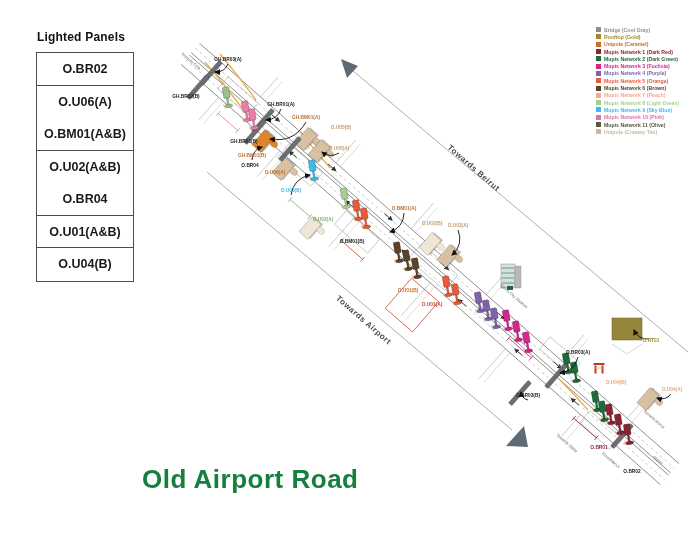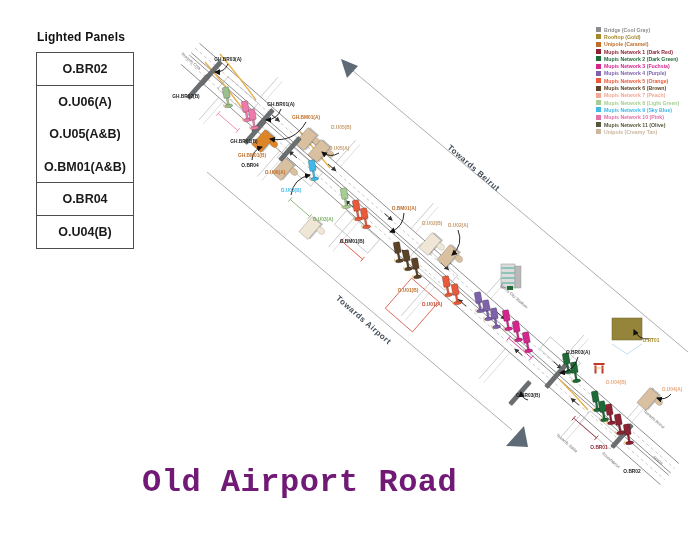--- a/index.html
+++ b/index.html
@@ -9,21 +9,21 @@
   .panel-table{position:absolute;left:22px;top:30px;width:118px;}
   .panel-title{font-size:12px;font-weight:bold;color:#111;text-align:center;margin-bottom:8px;letter-spacing:.2px;}
   .panel-rows{margin-left:14px;width:96px;border:1.2px solid #4d4d4d;border-top:1.2px solid #4d4d4d;}
   .panel-row{height:32.5px;line-height:32.5px;text-align:center;font-size:12.5px;font-weight:bold;color:#1a1a1a;box-sizing:border-box;}
   .panel-row.group-end{border-bottom:1.1px solid #4d4d4d;}
   .panel-row:last-child{border-bottom:none;}
   .legend{position:absolute;left:596px;top:26px;width:104px;}
   .legend-item{display:flex;align-items:center;height:7.3px;}
   .legend-swatch{width:5px;height:5px;flex:0 0 5px;margin-right:3px;}
   .legend-label{font-size:5.2px;font-weight:bold;white-space:nowrap;transform-origin:left center;}
-  .road-title{position:absolute;left:142px;top:464px;font-size:32px;font-weight:bold;color:#701a75;letter-spacing:.5px;font-family:Liberation Mono, monospace;}
+  .road-title{position:absolute;left:142px;top:464px;font-size:26px;font-weight:bold;color:#15803d;letter-spacing:.5px;}
 </style>
 </head>
 <body>
 
 <div class="stage">
   <svg id="map" width="700" height="540" viewBox="0 0 700 540">
       <defs>
         <marker id="ah" markerWidth="7" markerHeight="7" refX="5" refY="3" orient="auto" markerUnits="userSpaceOnUse">
           <path d="M0,0 L6,3 L0,6 Z" fill="#111"></path>
         </marker>
@@ -372,23 +372,24 @@
       <text x="566" y="444" transform="rotate(41,566,444)" font-size="4" fill="#6b6b6b" text-anchor="middle" font-family="&quot;Liberation Sans&quot;,sans-serif">Towards Saida</text>
       <text x="653" y="420" transform="rotate(41,653,420)" font-size="4" fill="#6b6b6b" text-anchor="middle" font-family="&quot;Liberation Sans&quot;,sans-serif">Towards Beirut</text>
       <text x="610" y="461" transform="rotate(41,610,461)" font-size="4" fill="#6b6b6b" text-anchor="middle" font-family="&quot;Liberation Sans&quot;,sans-serif">Roundabout</text>
       <text x="657" y="461" transform="rotate(41,657,461)" font-size="4" fill="#6b6b6b" text-anchor="middle" font-family="&quot;Liberation Sans&quot;,sans-serif">Airport</text>
     </svg>
   <div class="panel-table">
     <div class="panel-title">Lighted Panels</div>
     <div class="panel-rows" id="panelRows">
         <div class="panel-row group-end">O.BR02</div>
         <div class="panel-row">O.U06(A)</div>
-        <div class="panel-row">O.U05(A&amp;B)</div>
         <div class="panel-row group-end">O.BM01(A&amp;B)</div>
+        <div class="panel-row">O.U02(A&amp;B)</div>
         <div class="panel-row group-end">O.BR04</div>
+        <div class="panel-row group-end">O.U01(A&amp;B)</div>
         <div class="panel-row group-end">O.U04(B)</div>
       </div>
   </div>
   <div class="legend" id="legend">
       <div class="legend-item">
         <span class="legend-swatch" style="background: rgb(138, 140, 143);"></span>
         <span class="legend-label" style="color: rgb(138, 140, 143);">Bridge (Cool Gray)</span>
       </div>
       <div class="legend-item">
         <span class="legend-swatch" style="background: rgb(163, 135, 43);"></span>

